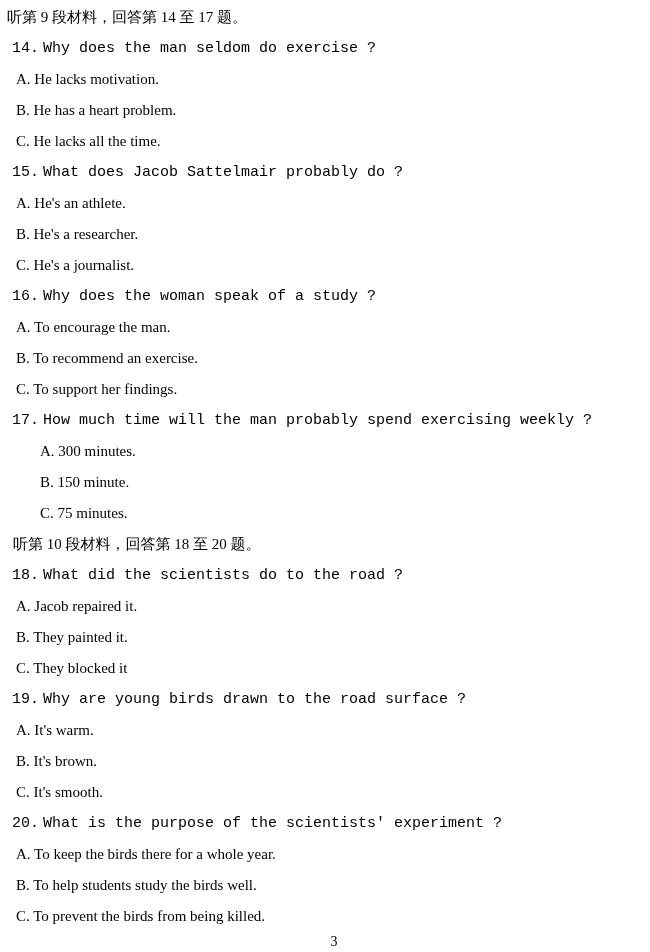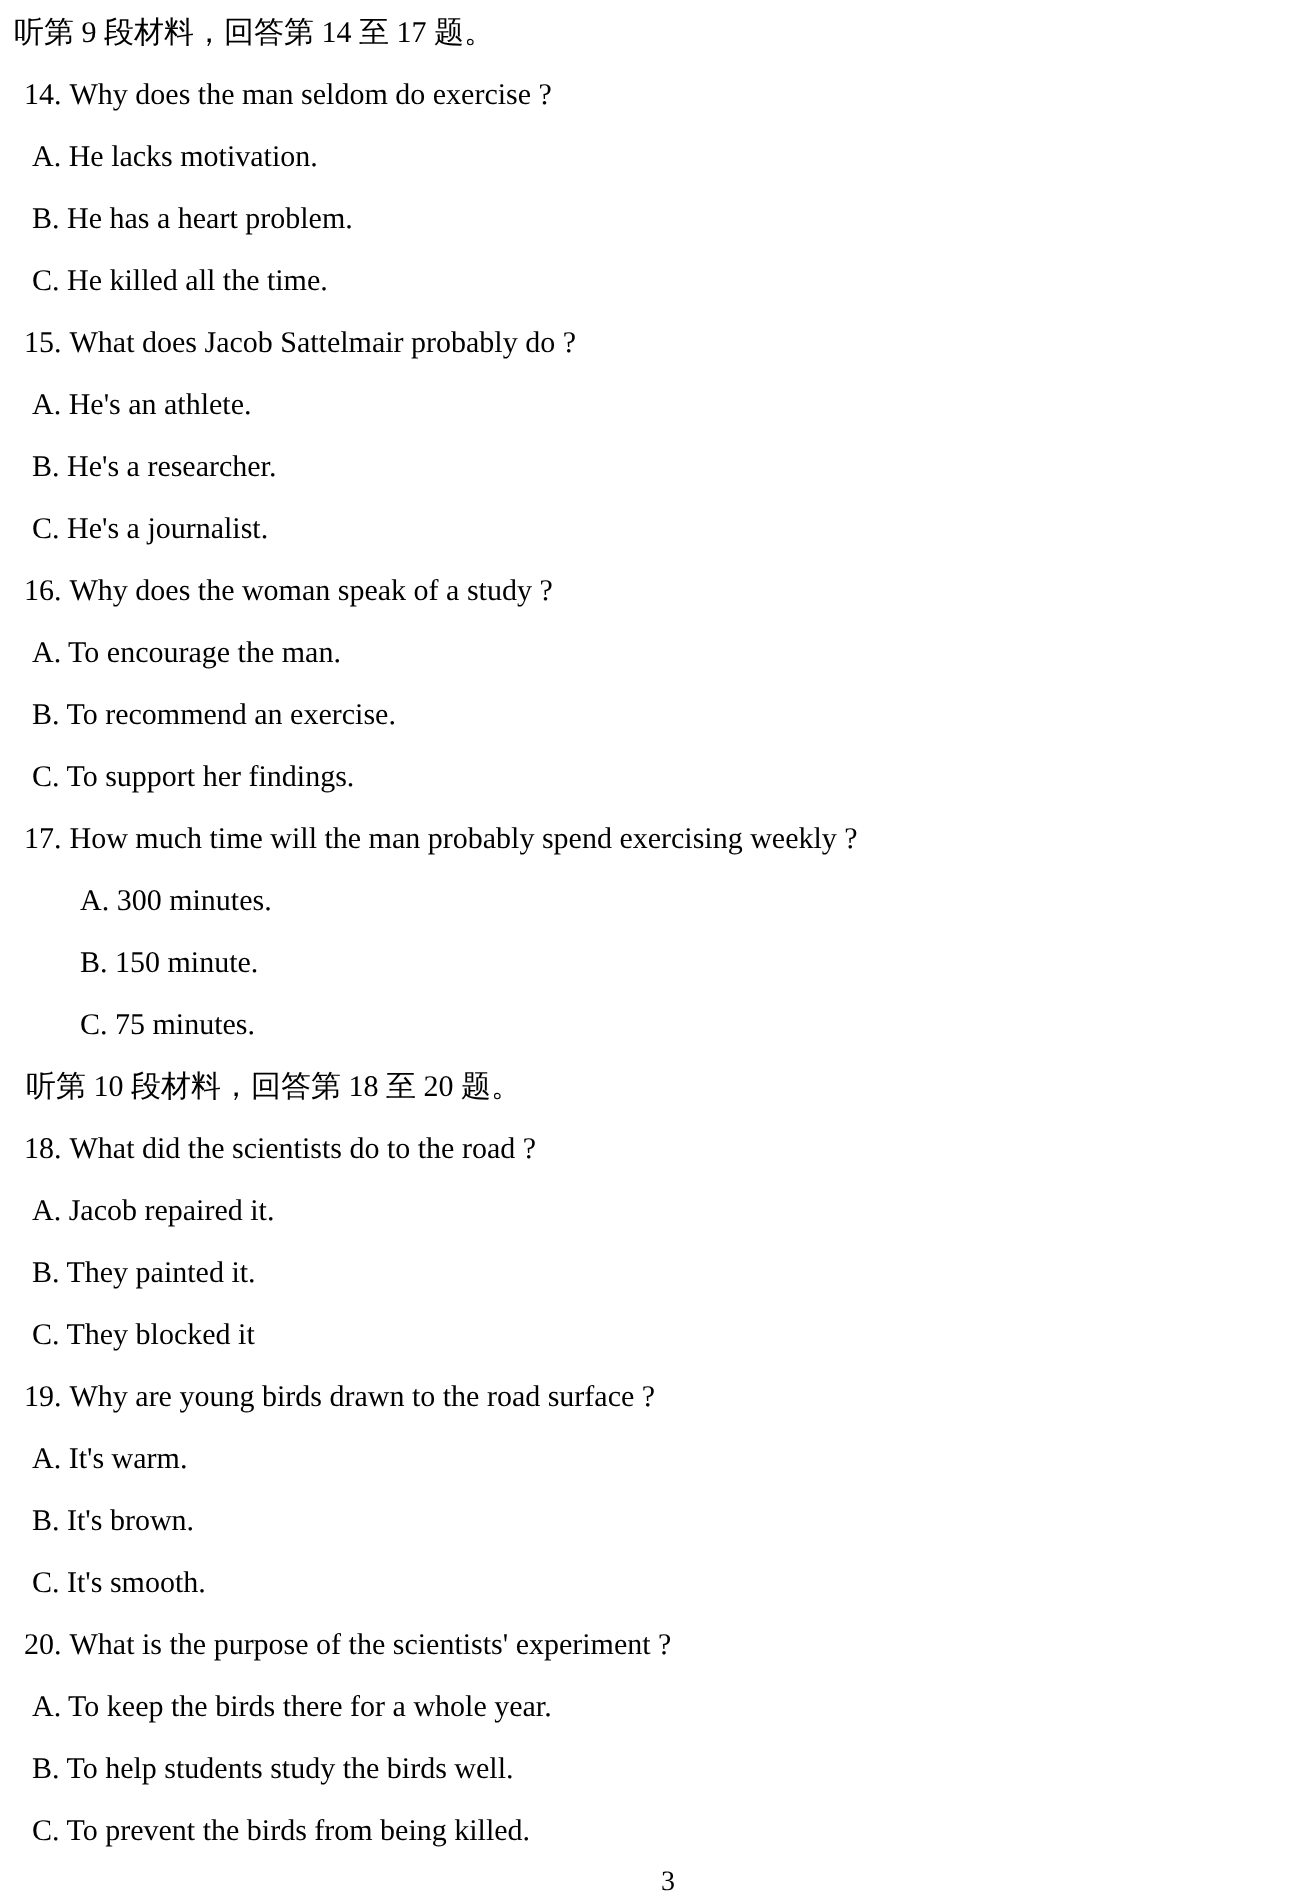--- a/index.html
+++ b/index.html
@@ -19,21 +19,21 @@
     padding-top: 2px;
     box-sizing: border-box;
   }
   .line {
     height: 31px;
     line-height: 31px;
     white-space: pre;
   }
   .section-header { padding-left: 7px; }
   .section-header.second { padding-left: 13px; }
-  .question-line { padding-left: 12px; }
+  .question-line { padding-left: 12px; font-family: Liberation Mono, monospace; }
   .option-line { padding-left: 16px; }
   .qblock.deep-indent .option-line { padding-left: 40px; font-family: Liberation Serif, serif; }
   .question-text { margin-left: 4px; }
   .page-footer {
     height: 20px;
     line-height: 20px;
     text-align: center;
     font-size: 14px;
     text-indent: 18px;
   }
@@ -42,21 +42,21 @@
 <body>
 
 <div class="doc">
 
   <div class="line section-header">听第 9 段材料，回答第 14 至 17 题。</div>
 
   <div class="qblock">
     <div class="line question-line"><span>14.</span><span class="question-text">Why does the man seldom do exercise ?</span></div>
     <div class="line option-line">A. He lacks motivation.</div>
     <div class="line option-line">B. He has a heart problem.</div>
-    <div class="line option-line">C. He killed all the time.</div>
+    <div class="line option-line">C. He lacks all the time.</div>
   </div>
 
   <div class="qblock">
     <div class="line question-line"><span>15.</span><span class="question-text">What does Jacob Sattelmair probably do ?</span></div>
     <div class="line option-line">A. He's an athlete.</div>
     <div class="line option-line">B. He's a researcher.</div>
     <div class="line option-line">C. He's a journalist.</div>
   </div>
 
   <div class="qblock">

